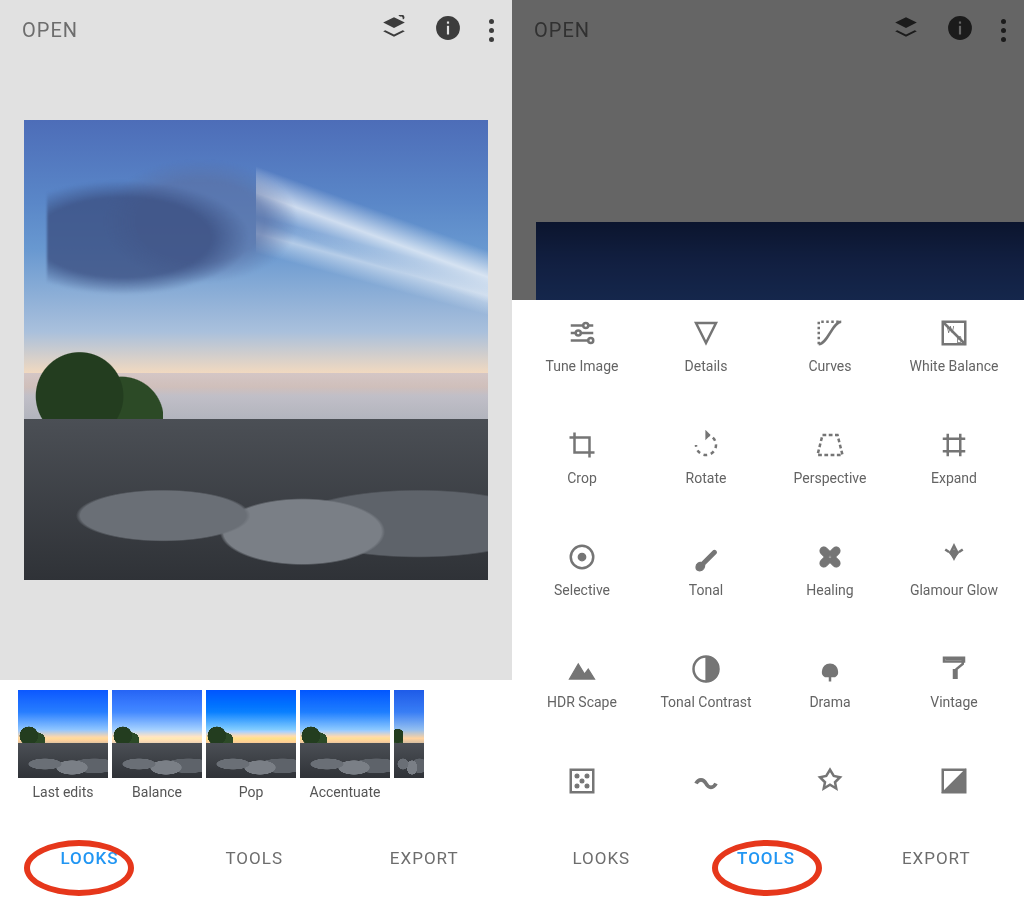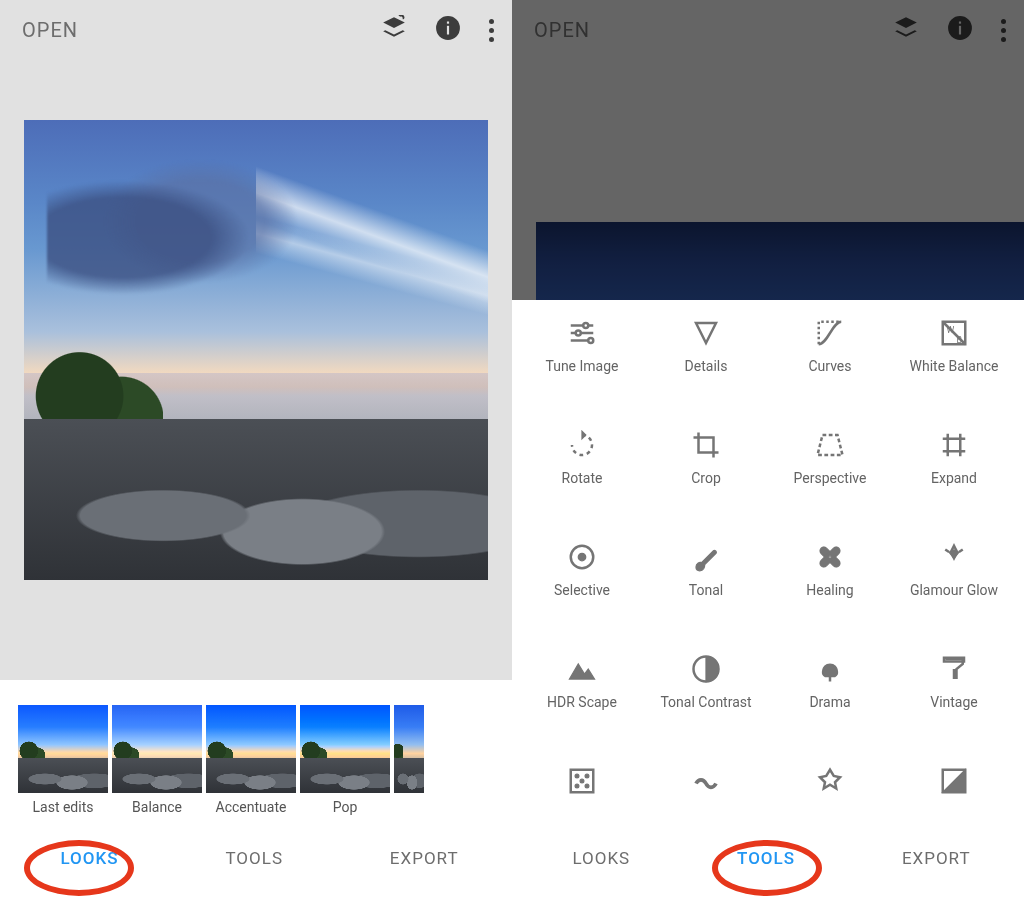--- a/index.html
+++ b/index.html
@@ -21,21 +21,21 @@
 
   
   .sky { position:absolute; inset:0; background: linear-gradient(180deg,#4d6db8 0%, #5a87c8 18%, #6898d0 28%, #a9c0dc 46%, #f1d9c0 55%, #f7cfa7 58%, #cfd8dc 60%, #a7b5bf 72%, #808a92 78%, #595c5f 100%); }
   .sea { position:absolute; left:0; right:0; top:55%; height:25%; background: linear-gradient(180deg, rgba(200,190,200,.7), rgba(140,150,160,.8)); }
   .rocks { position:absolute; left:0; right:0; bottom:0; height:35%; background: radial-gradient(ellipse at 30% 60%, #6a6f76 0 18%, transparent 19%), radial-gradient(ellipse at 60% 70%, #7a7f86 0 20%, transparent 21%), radial-gradient(ellipse at 85% 65%, #5e636a 0 22%, transparent 23%), linear-gradient(180deg,#4b4f55,#2f3237); }
   .bush { position:absolute; left:0; bottom:25%; width:30%; height:25%; background: radial-gradient(circle at 40% 40%, #233d1f 0 40%, transparent 41%), radial-gradient(circle at 70% 60%, #2c4a26 0 35%, transparent 36%); }
   .cloud { position:absolute; left:5%; top:8%; width:55%; height:35%; background: radial-gradient(ellipse at 30% 50%, rgba(60,80,130,.8) 0 35%, transparent 50%), radial-gradient(ellipse at 60% 40%, rgba(90,110,160,.6) 0 30%, transparent 45%); filter: blur(1px);}
   .wisps { position:absolute; right:0; top:5%; width:50%; height:40%; background: linear-gradient(200deg, transparent 40%, rgba(255,255,255,.7) 50%, transparent 60%), linear-gradient(195deg, transparent 55%, rgba(255,255,255,.5) 62%, transparent 70%); }
 
   
-  .thumbs { background:#fff; flex:0 0 160px; padding-top: 25px; overflow:hidden; }
+  .thumbs { background:#fff; flex:0 0 160px; padding-top: 10px; overflow:hidden; }
   .thumb-row { display:flex; gap:4px; padding: 0 0 0 18px; }
   .thumb { width: 90px; flex: 0 0 90px; text-align:center; font-size:14px; color:#555;}
   .thumb .mini { width:90px; height:88px; position:relative; overflow:hidden; margin-bottom:6px;}
   .thumb .mini .sky{ background: linear-gradient(180deg,#2f5abf 0%, #4a7bd1 25%, #9dbce0 45%, #f5d5b0 55%, #8d98a1 70%, #40454b 100%);}
   .thumb .mini .rocks{height:40%;}
   .thumb .mini .bush{height:30%; bottom:30%;}
 
   .thumb.v0 .mini .sky{ filter: saturate(1.6) contrast(1.1);}
   .thumb.v1 .mini .sky{ filter: saturate(1.5) brightness(1.05);}
   .thumb.v2 .mini .sky{ filter: saturate(1.3) brightness(1.1);}
@@ -108,30 +108,30 @@
       <div class="thumb v0"><div class="mini">
             <div class="sky"></div>
             <div class="bush"></div>
             <div class="rocks"></div>
           </div><span>Last edits</span></div>
       <div class="thumb v2"><div class="mini">
             <div class="sky"></div>
             <div class="bush"></div>
             <div class="rocks"></div>
           </div><span>Balance</span></div>
+      <div class="thumb v3"><div class="mini">
+            <div class="sky"></div>
+            <div class="bush"></div>
+            <div class="rocks"></div>
+          </div><span>Pop</span></div>
       <div class="thumb v4"><div class="mini">
             <div class="sky"></div>
             <div class="bush"></div>
             <div class="rocks"></div>
           </div><span>Accentuate</span></div>
-      <div class="thumb v3"><div class="mini">
-            <div class="sky"></div>
-            <div class="bush"></div>
-            <div class="rocks"></div>
-          </div><span>Pop</span></div>
       <div class="thumb v5">
           <div class="mini" style="width:30px">
             <div class="sky"></div>
             <div class="bush"></div>
             <div class="rocks"></div>
           </div>
         </div>
     </div>
   </div>
 
@@ -199,30 +199,30 @@
             <rect x="3" y="3" width="18" height="18" fill="none" stroke-width="2"></rect>
             <path d="M3 3 L21 21" stroke-width="2"></path>
             <text x="6" y="12" font-size="7" fill="#757575" stroke="none">W</text>
             <text x="14" y="20" font-size="7" fill="#757575" stroke="none">B</text>
           </svg>
           <span class="lbl">White Balance</span>
         </div>
 
       <div class="tool">
           <svg viewBox="0 0 24 24">
+            <path d="M6 2v16h16M2 6h16v16" fill="none" stroke-width="2"></path>
+          </svg>
+          <span class="lbl">Crop</span>
+        </div>
+      <div class="tool">
+          <svg viewBox="0 0 24 24">
             <path d="M12 4a8 8 0 1 1-8 8" fill="none" stroke-width="2" stroke-dasharray="3 3"></path>
             <path d="M12 1v6l3-3z"></path>
           </svg>
           <span class="lbl">Rotate</span>
-        </div>
-      <div class="tool">
-          <svg viewBox="0 0 24 24">
-            <path d="M6 2v16h16M2 6h16v16" fill="none" stroke-width="2"></path>
-          </svg>
-          <span class="lbl">Crop</span>
         </div>
       <div class="tool">
           <svg viewBox="0 0 24 24">
             <path d="M6 4 L18 4 L22 20 L2 20 Z" fill="none" stroke-width="2" stroke-dasharray="3 2"></path>
           </svg>
           <span class="lbl">Perspective</span>
         </div>
       <div class="tool">
           <svg viewBox="0 0 24 24">
             <path d="M7 3v4H3M17 3v4h4M7 21v-4H3M17 21v-4h4" fill="none" stroke-width="2"></path>

